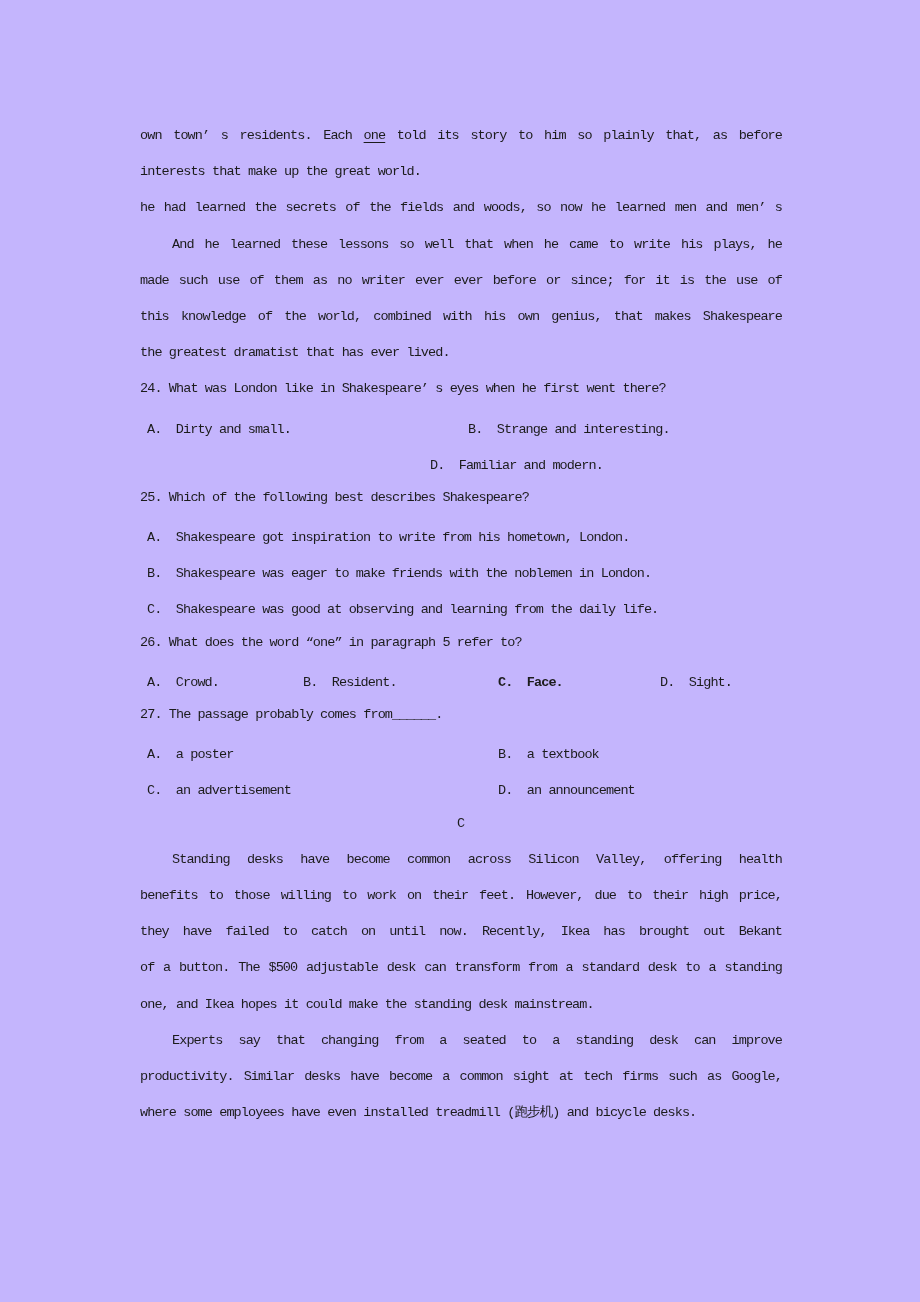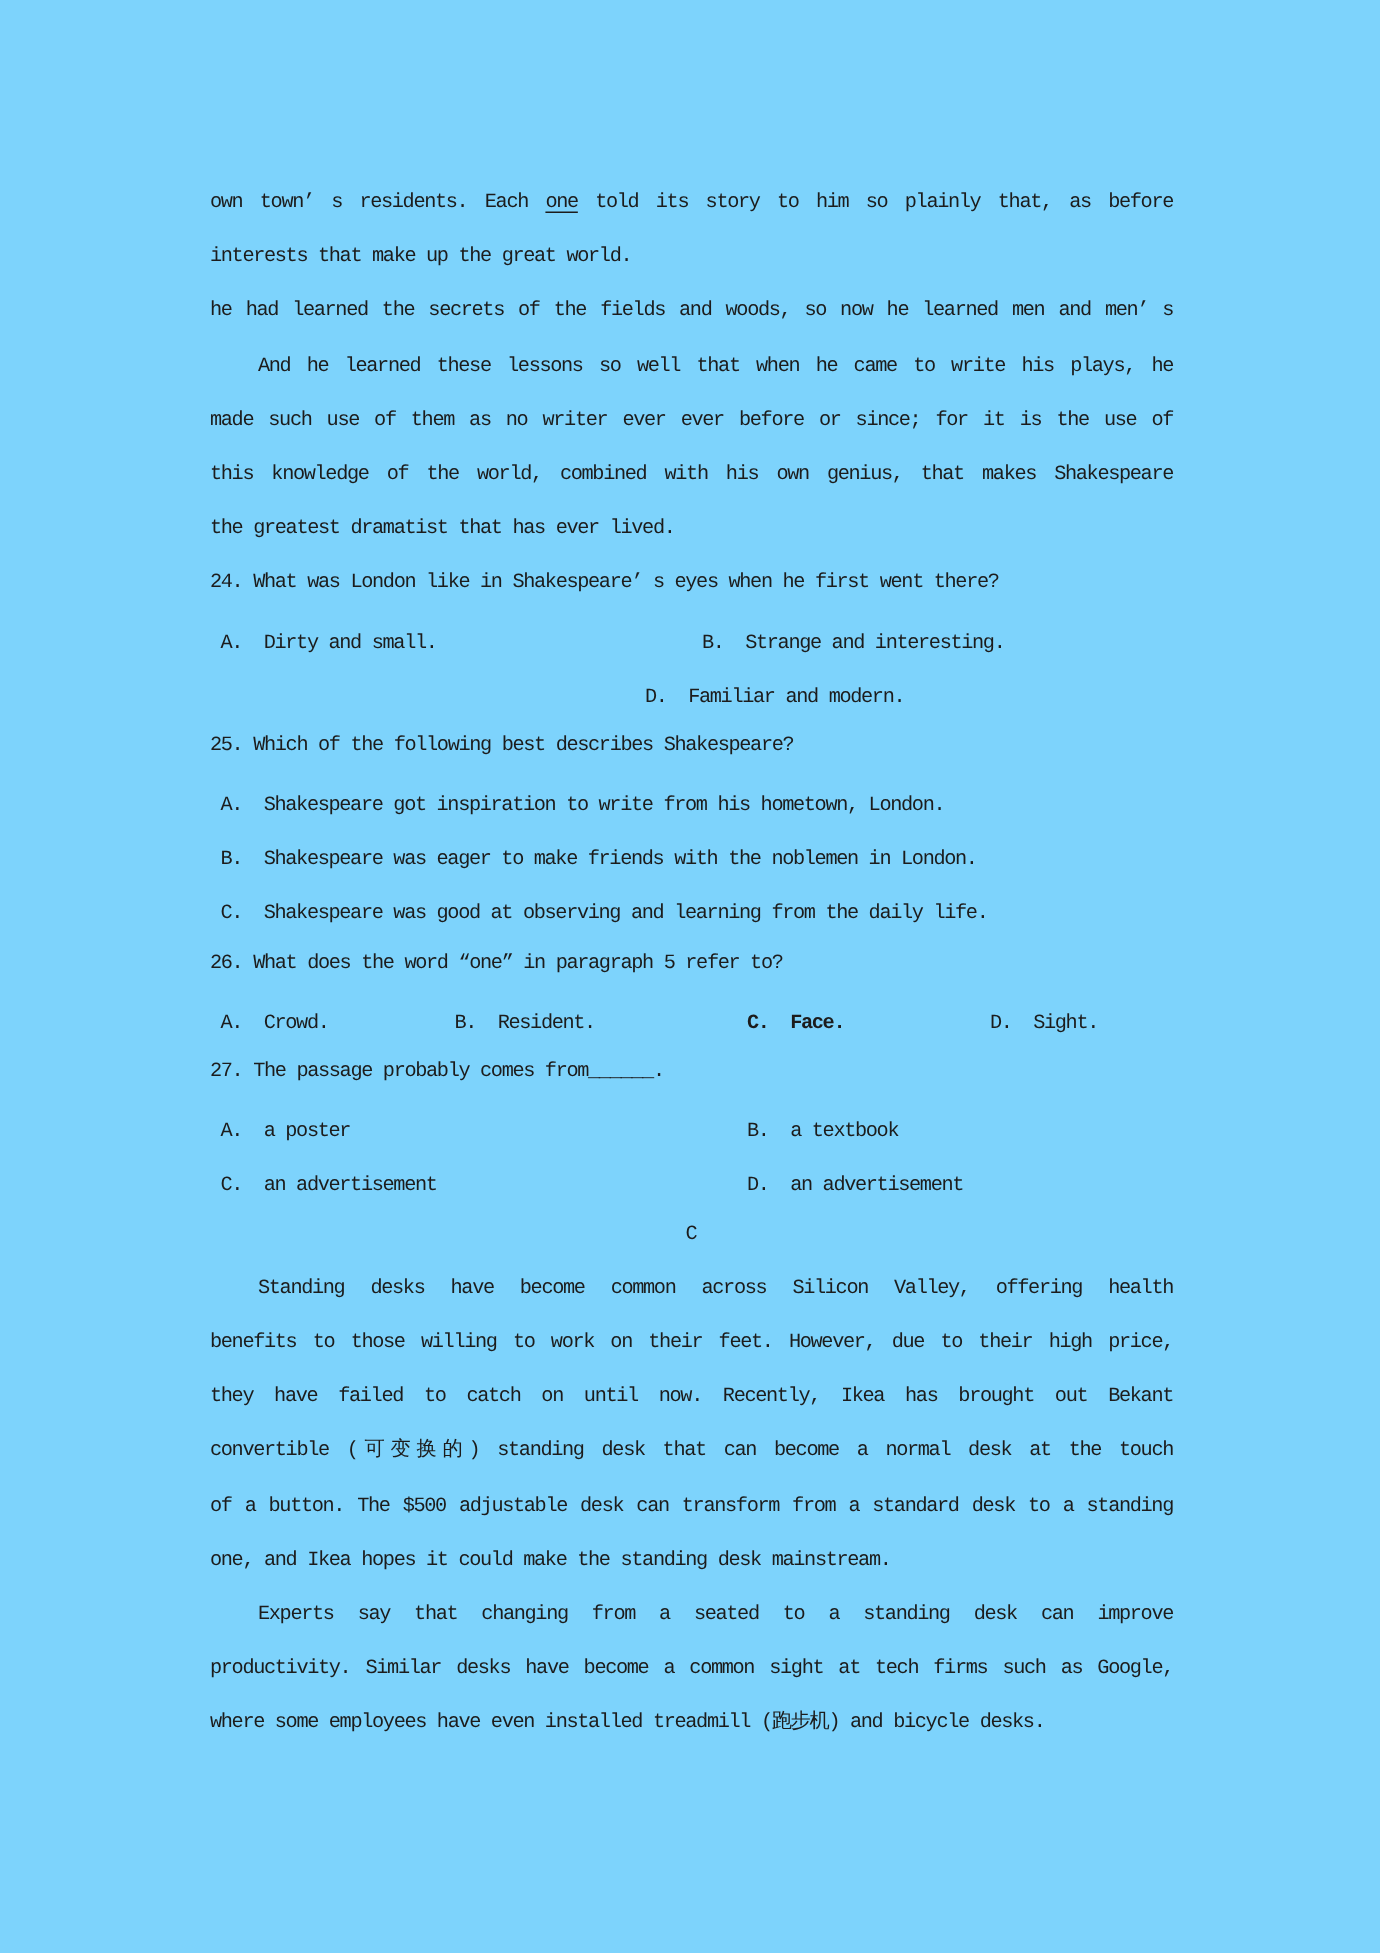--- a/index.html
+++ b/index.html
@@ -4,21 +4,21 @@
 <style>
   html, body {
     margin: 0;
     padding: 0;
     background: #ffffff;
   }
   .page {
     position: relative;
     width: 920px;
     height: 1302px;
-    background: #7dd3fc;
+    background: #c4b5fd;
     overflow: hidden;
     font-family: "Liberation Mono", "DejaVu Sans Mono", monospace;
     color: #1c1c1c;
   }
   .content {
     position: absolute;
     left: 140px;
     top: 118px;
     width: 642px;
     font-size: 13.5px;
@@ -92,29 +92,28 @@
           <span class="opt" style="left: 358px; font-weight: bold;">C.  Face.</span>
           <span class="opt" style="left: 520px;">D.  Sight.</span>
         </div>
         <div class="line">27. The passage probably comes from______.</div>
         <div class="line">
           <span class="opt" style="left: 7px;">A.  a poster</span>
           <span class="opt" style="left: 358px;">B.  a textbook</span>
         </div>
         <div class="line">
           <span class="opt" style="left: 7px;">C.  an advertisement</span>
-          <span class="opt" style="left: 358px;">D.  an advertisement</span>
+          <span class="opt" style="left: 358px;">D.  an announcement</span>
         </div>
       </div>
     <div class="line center">C</div>
     <div id="section-c-body">
         <div class="line j indent"><span>Standing desks have become common across Silicon Valley, offering health</span></div>
         <div class="line j"><span>benefits to those willing to work on their feet. However, due to their high price,</span></div>
         <div class="line j"><span>they have failed to catch on until now. Recently, Ikea has brought out Bekant</span></div>
-        <div class="line j"><span>convertible (可变换的) standing desk that can become a normal desk at the touch</span></div>
         <div class="line j"><span>of a button. The $500 adjustable desk can transform from a standard desk to a standing</span></div>
         <div class="line"><span>one, and Ikea hopes it could make the standing desk mainstream.</span></div>
         <div class="line j indent"><span>Experts say that changing from a seated to a standing desk can improve</span></div>
         <div class="line j"><span>productivity. Similar desks have become a common sight at tech firms such as Google,</span></div>
         <div class="line"><span>where some employees have even installed treadmill (跑步机) and bicycle desks.</span></div>
       </div>
   </div>
 </div>
 
 </body></html>

